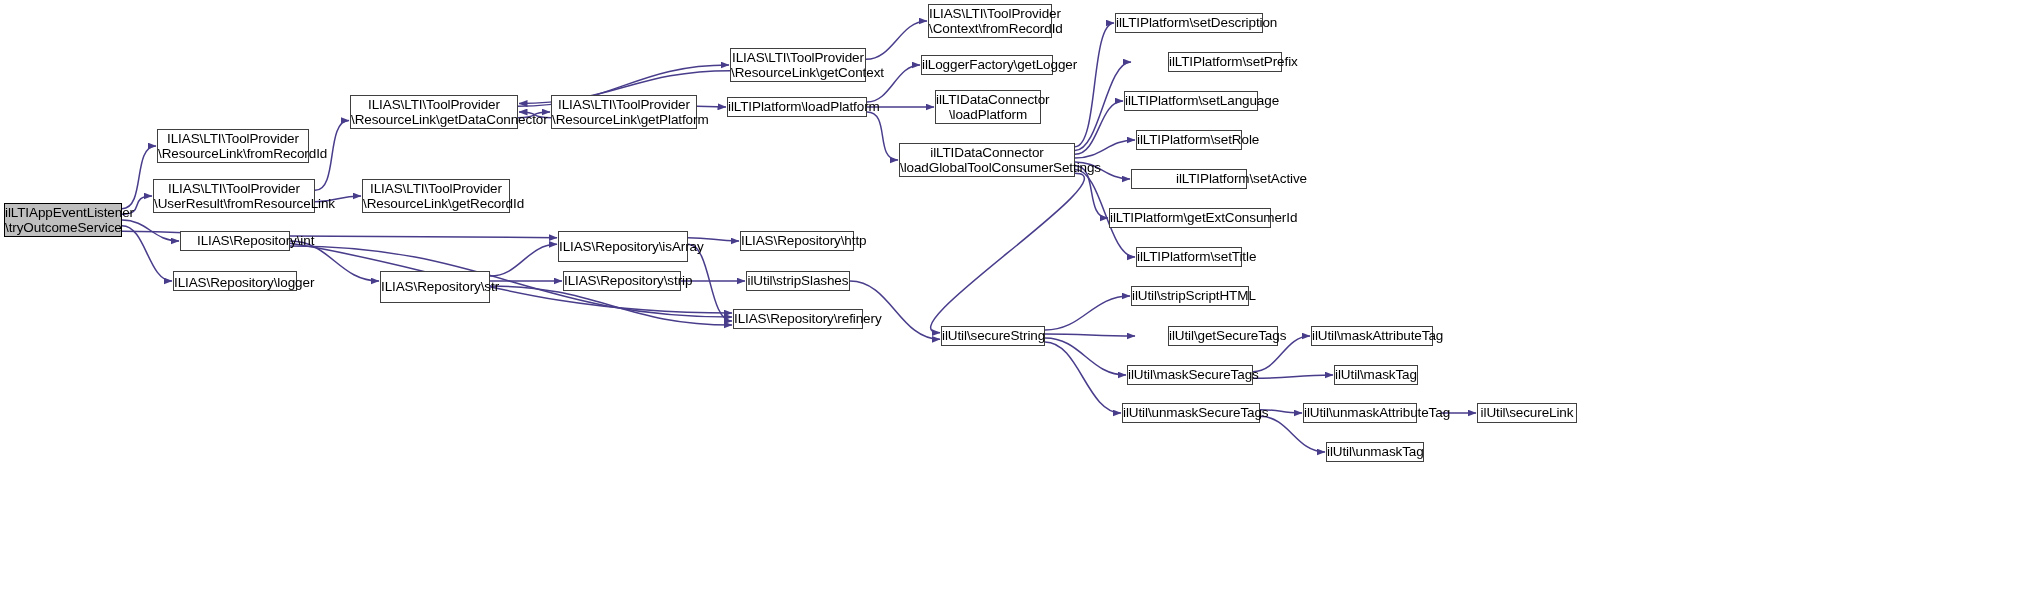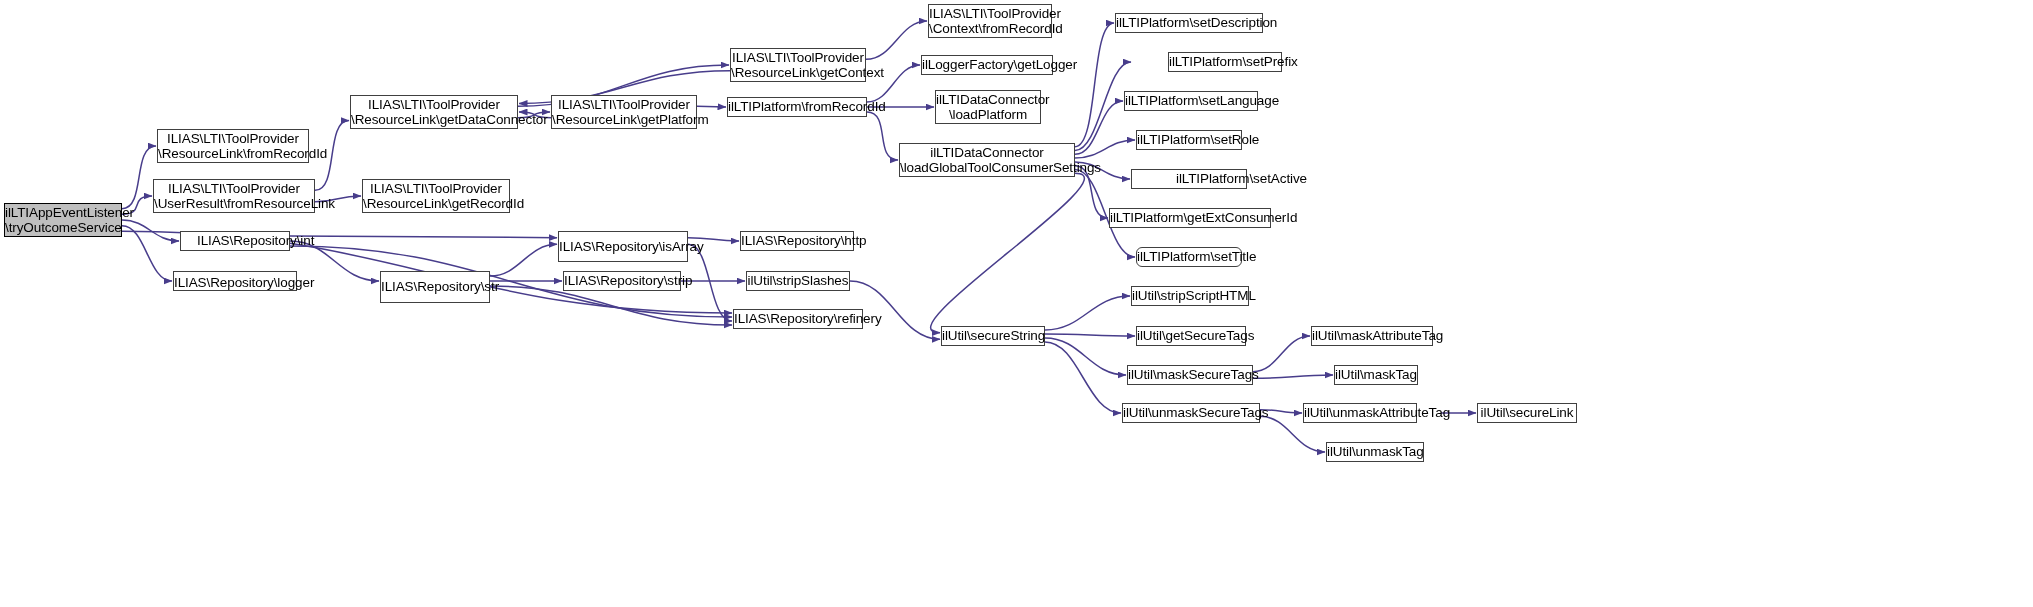--- a/index.html
+++ b/index.html
@@ -119,40 +119,40 @@
       <div class="node" style="left: 362px; top: 179px; width: 148px; height: 34px;"><span class="lbl">ILIAS\LTI\ToolProvider
 \ResourceLink\getRecordId</span></div>
       <div class="node" style="left: 380px; top: 271px; width: 110px; height: 32px;"><span class="lbl">ILIAS\Repository\str</span></div>
       <div class="node" style="left: 551px; top: 95px; width: 146px; height: 34px;"><span class="lbl">ILIAS\LTI\ToolProvider
 \ResourceLink\getPlatform</span></div>
       <div class="node" style="left: 558px; top: 231px; width: 130px; height: 31px;"><span class="lbl">ILIAS\Repository\isArray</span></div>
       <div class="node" style="left: 563px; top: 271px; width: 118px; height: 20px;"><span class="lbl">ILIAS\Repository\strip</span></div>
       <div class="node" style="left: 733px; top: 309px; width: 130px; height: 20px;"><span class="lbl">ILIAS\Repository\refinery</span></div>
       <div class="node" style="left: 730px; top: 48px; width: 136px; height: 34px;"><span class="lbl">ILIAS\LTI\ToolProvider
 \ResourceLink\getContext</span></div>
-      <div class="node" style="left: 727px; top: 97px; width: 140px; height: 20px;"><span class="lbl">ilLTIPlatform\fromRecordId</span></div>
+      <div class="node" style="left: 727px; top: 97px; width: 140px; height: 20px;"><span class="lbl">ilLTIPlatform\loadPlatform</span></div>
       <div class="node" style="left: 740px; top: 231px; width: 114px; height: 20px;"><span class="lbl">ILIAS\Repository\http</span></div>
       <div class="node" style="left: 746px; top: 271px; width: 104px; height: 20px;"><span class="lbl">ilUtil\stripSlashes</span></div>
       <div class="node" style="left: 928px; top: 4px; width: 124px; height: 34px;"><span class="lbl">ILIAS\LTI\ToolProvider
 \Context\fromRecordId</span></div>
       <div class="node" style="left: 921px; top: 55px; width: 132px; height: 20px;"><span class="lbl">ilLoggerFactory\getLogger</span></div>
       <div class="node" style="left: 935px; top: 90px; width: 106px; height: 34px;"><span class="lbl">ilLTIDataConnector
 \loadPlatform</span></div>
       <div class="node" style="left: 899px; top: 143px; width: 176px; height: 34px;"><span class="lbl">ilLTIDataConnector
 \loadGlobalToolConsumerSettings</span></div>
       <div class="node" style="left: 941px; top: 326px; width: 104px; height: 20px;"><span class="lbl">ilUtil\secureString</span></div>
       <div class="node" style="left: 1115px; top: 13px; width: 148px; height: 20px;"><span class="lbl">ilLTIPlatform\setDescription</span></div>
       <div class="node" style="left: 1132px; top: 52px; width: 114px; height: 20px; margin-left: 36px;"><span class="lbl">ilLTIPlatform\setPrefix</span></div>
       <div class="node" style="left: 1124px; top: 91px; width: 134px; height: 20px;"><span class="lbl">ilLTIPlatform\setLanguage</span></div>
       <div class="node" style="left: 1136px; top: 130px; width: 106px; height: 20px;"><span class="lbl">ilLTIPlatform\setRole</span></div>
       <div class="node" style="left: 1131px; top: 169px; width: 116px; height: 20px; padding-left: 44px;"><span class="lbl">ilLTIPlatform\setActive</span></div>
       <div class="node" style="left: 1109px; top: 208px; width: 162px; height: 20px;"><span class="lbl">ilLTIPlatform\getExtConsumerId</span></div>
-      <div class="node" style="left: 1136px; top: 247px; width: 106px; height: 20px; border-radius: 6px;"><span class="lbl">ilLTIPlatform\setTitle</span></div>
+      <div class="node" style="left: 1136px; top: 247px; width: 106px; height: 20px;"><span class="lbl">ilLTIPlatform\setTitle</span></div>
       <div class="node" style="left: 1131px; top: 286px; width: 118px; height: 20px;"><span class="lbl">ilUtil\stripScriptHTML</span></div>
-      <div class="node" style="left: 1136px; top: 326px; width: 110px; height: 20px;"><span class="lbl">ilUtil\getSecureTags</span></div>
+      <div class="node" style="left: 1168px; top: 326px; width: 110px; height: 20px;"><span class="lbl">ilUtil\getSecureTags</span></div>
       <div class="node" style="left: 1127px; top: 365px; width: 126px; height: 20px;"><span class="lbl">ilUtil\maskSecureTags</span></div>
       <div class="node" style="left: 1122px; top: 403px; width: 138px; height: 20px;"><span class="lbl">ilUtil\unmaskSecureTags</span></div>
       <div class="node" style="left: 1311px; top: 326px; width: 122px; height: 20px;"><span class="lbl">ilUtil\maskAttributeTag</span></div>
       <div class="node" style="left: 1334px; top: 365px; width: 84px; height: 20px;"><span class="lbl">ilUtil\maskTag</span></div>
       <div class="node" style="left: 1303px; top: 403px; width: 114px; height: 20px;"><span class="lbl">ilUtil\unmaskAttributeTag</span></div>
       <div class="node" style="left: 1326px; top: 442px; width: 98px; height: 20px;"><span class="lbl">ilUtil\unmaskTag</span></div>
       <div class="node" style="left: 1477px; top: 403px; width: 100px; height: 20px;"><span class="lbl">ilUtil\secureLink</span></div>
     </div>
 </div>
 

